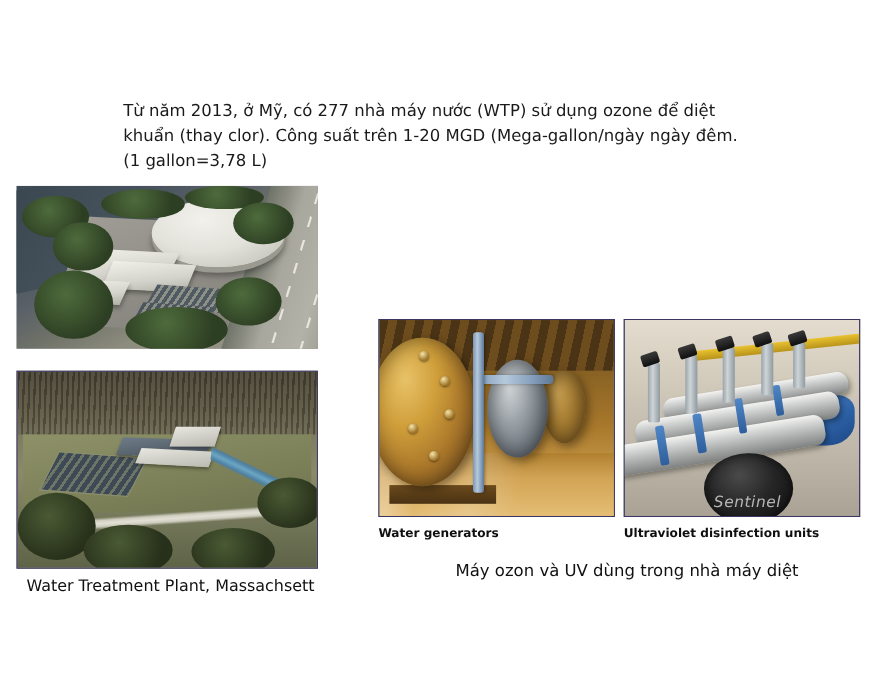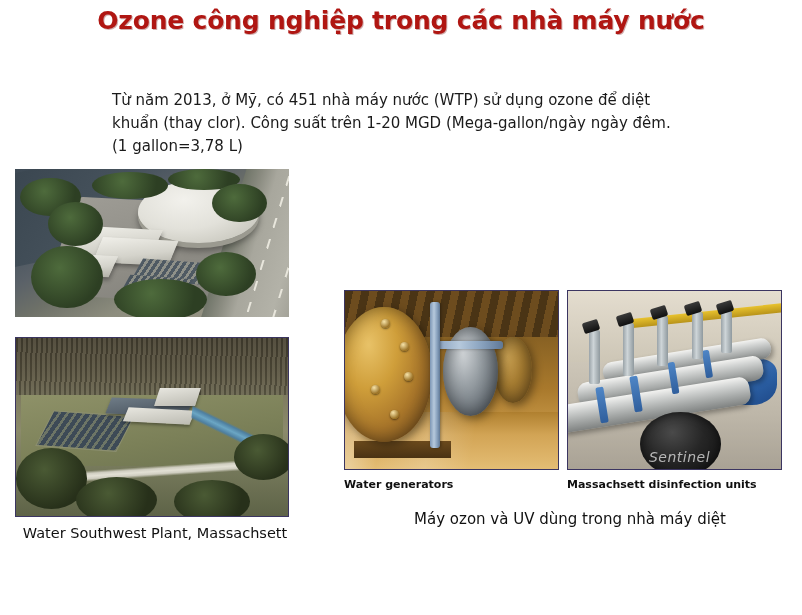--- a/index.html
+++ b/index.html
@@ -172,23 +172,22 @@
     position:absolute;left:360px;top:508px;width:420px;
     font-family:"DejaVu Sans", sans-serif;
     font-size:15px;line-height:22px;color:#111;text-align:center;
   }
 </style>
 </head>
 <body>
 
 <div class="slide">
 
-  <div class="title">Ozone công nghiệp trong các nhà máy nước</div>
-
-  <div class="body-text">Từ năm 2013, ở Mỹ, có 451 nhà máy nước (WTP) sử dụng ozone để diệt khuẩn (thay clor). Công suất trên 1-20 MGD (Mega-gallon/ngày ngày đêm. (1 gallon=3,78 L)</div>
+
+  <div class="body-text">Từ năm 2013, ở Mỹ, có 277 nhà máy nước (WTP) sử dụng ozone để diệt khuẩn (thay clor). Công suất trên 1-20 MGD (Mega-gallon/ngày ngày đêm. (1 gallon=3,78 L)</div>
 
   <div class="photo" id="photo-aerial-tank">
     <div class="ph-inner">
       <div class="p1-sky"></div>
       <div class="p1-water"></div>
       <div class="p1-lot"></div>
       <div class="p1-road">
         <div class="p1-roadline" style="left:38%"></div>
         <div class="p1-roadline" style="left:62%"></div>
       </div>
@@ -276,21 +275,21 @@
       <div class="p4-head" style="left:55%;top:7%"></div>
       <div class="p4-head" style="left:70%;top:6%"></div>
 
       <div class="p4-drum"></div>
       <div class="p4-brand">Sentinel</div>
     </div>
   </div>
 
   <div class="cap-small" id="caption-ozone-generators">Water generators</div>
 
-  <div class="cap-small" id="caption-uv-units">Massachsett disinfection units</div>
+  <div class="cap-small" id="caption-uv-units">Ultraviolet disinfection units</div>
 
   <div class="cap-left">
-    <div>Water Southwest Plant, Massachsett</div>
+    <div>Water Treatment Plant, Massachsett</div>
   </div>
 
   <div class="cap-right">Máy ozon và UV dùng trong nhà máy diệt</div>
 
 </div>
 
 </body></html>

